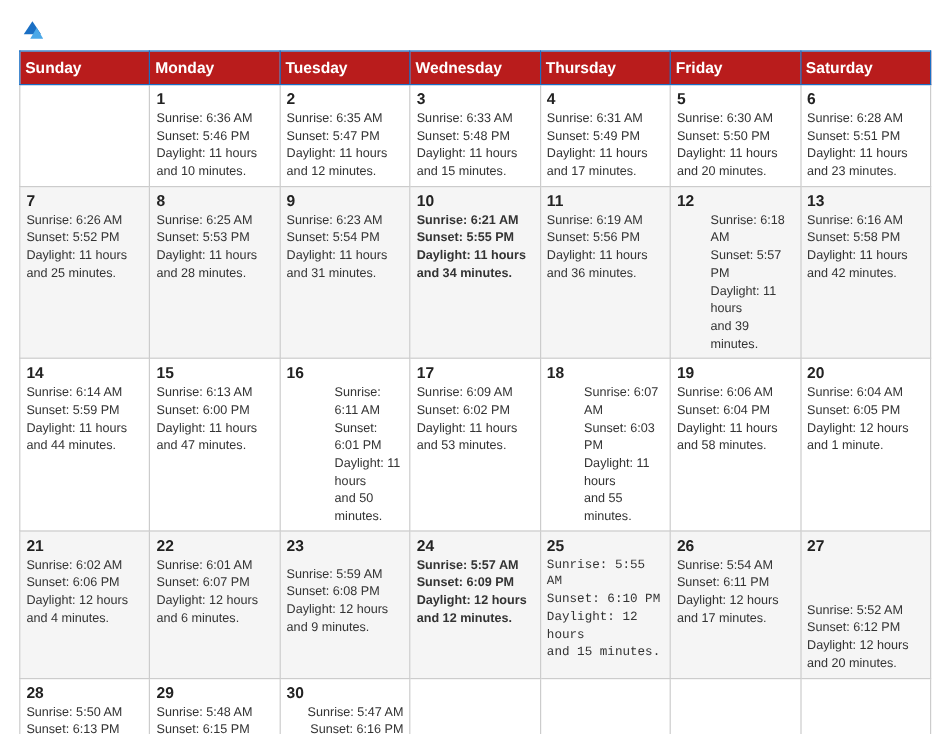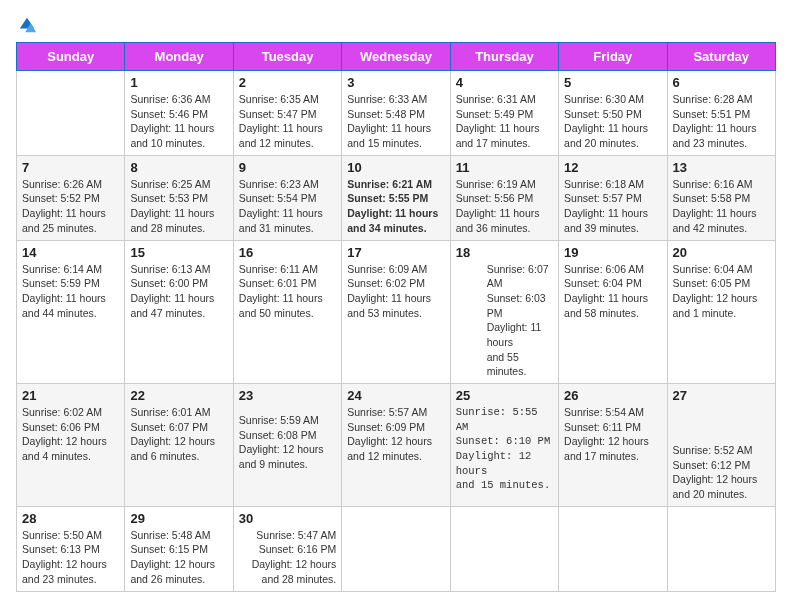--- a/index.html
+++ b/index.html
@@ -51,26 +51,26 @@
     .subtitle {
       font-size: 14px;
       color: #444;
     }
     .calendar {
       width: 100%;
       border-collapse: collapse;
       border: 1px solid #ccc;
     }
     .calendar th {
-      background: #d946ef;
+      background: #b91c1c;
       color: #fff;
       font-size: 13px;
       font-weight: bold;
       padding: 6px 4px;
-      text-align: center;
+      text-align: left;
       border: 1px solid #1a6fc4;
     }
     .calendar td {
       vertical-align: top;
       padding: 4px 5px;
       border: 1px solid #ccc;
       font-size: 10.5px;
       color: #333;
       width: 108px;
       min-height: 80px;
@@ -212,21 +212,21 @@
         </td>
         <td>
           <span class="day-number">11</span>
           <div class="day-info" style="white-space: pre-line;">Sunrise: 6:19 AM
 Sunset: 5:56 PM
 Daylight: 11 hours
 and 36 minutes.</div>
         </td>
         <td>
           <span class="day-number">12</span>
-          <div class="day-info" style="white-space: pre-line;">Sunrise: 6:18 AM
+          <div class="day-info" style="white-space: pre-line; margin-left: 28px;">Sunrise: 6:18 AM
 Sunset: 5:57 PM
 Daylight: 11 hours
 and 39 minutes.</div>
         </td>
         <td>
           <span class="day-number">13</span>
           <div class="day-info" style="white-space: pre-line;">Sunrise: 6:16 AM
 Sunset: 5:58 PM
 Daylight: 11 hours
 and 42 minutes.</div>
@@ -242,21 +242,21 @@
         </td>
         <td>
           <span class="day-number">15</span>
           <div class="day-info" style="white-space: pre-line;">Sunrise: 6:13 AM
 Sunset: 6:00 PM
 Daylight: 11 hours
 and 47 minutes.</div>
         </td>
         <td>
           <span class="day-number">16</span>
-          <div class="day-info" style="white-space: pre-line;">Sunrise: 6:11 AM
+          <div class="day-info" style="white-space: pre-line; margin-left: 40px;">Sunrise: 6:11 AM
 Sunset: 6:01 PM
 Daylight: 11 hours
 and 50 minutes.</div>
         </td>
         <td>
           <span class="day-number">17</span>
           <div class="day-info" style="white-space: pre-line;">Sunrise: 6:09 AM
 Sunset: 6:02 PM
 Daylight: 11 hours
 and 53 minutes.</div>
@@ -300,21 +300,21 @@
         </td>
         <td>
           <span class="day-number">23</span>
           <div class="day-info" style="white-space: pre-line; margin-top: 10px;">Sunrise: 5:59 AM
 Sunset: 6:08 PM
 Daylight: 12 hours
 and 9 minutes.</div>
         </td>
         <td>
           <span class="day-number">24</span>
-          <div class="day-info" style="white-space: pre-line;">Sunrise: 5:57 AM
+          <div class="day-info" style="white-space: pre-line; font-weight: bold;">Sunrise: 5:57 AM
 Sunset: 6:09 PM
 Daylight: 12 hours
 and 12 minutes.</div>
         </td>
         <td>
           <span class="day-number">25</span>
           <div class="day-info" style="white-space: pre-line; font-family: Liberation Mono, monospace;">Sunrise: 5:55 AM
 Sunset: 6:10 PM
 Daylight: 12 hours
 and 15 minutes.</div>

